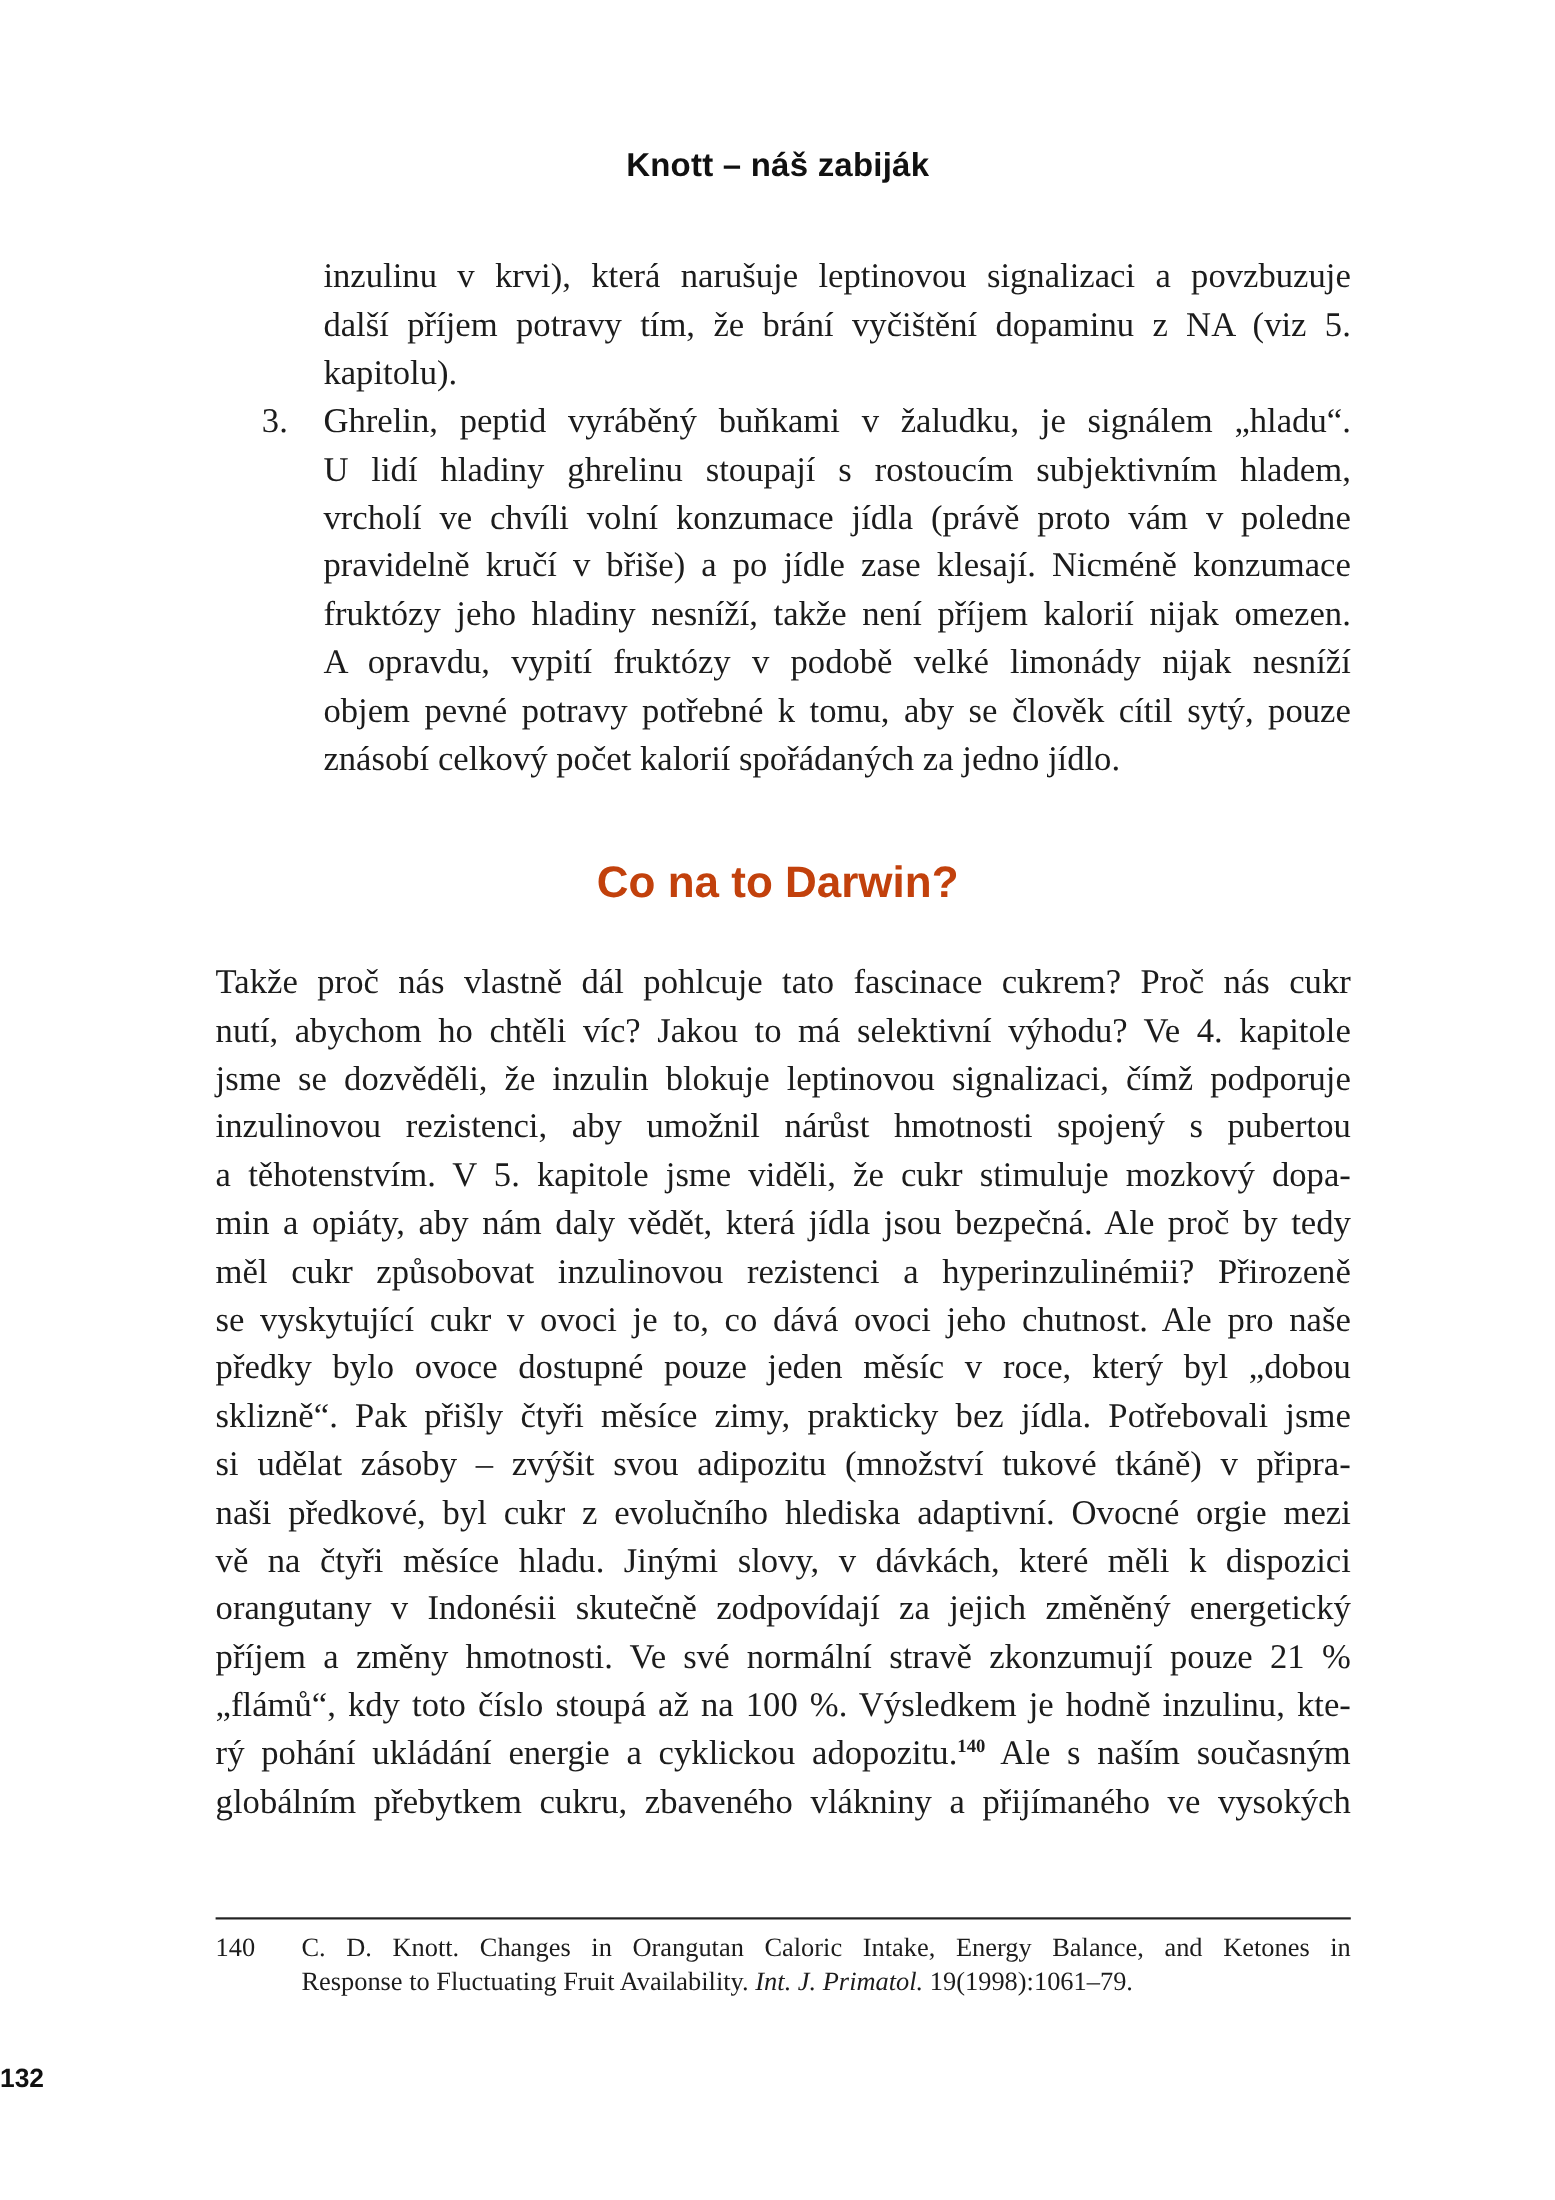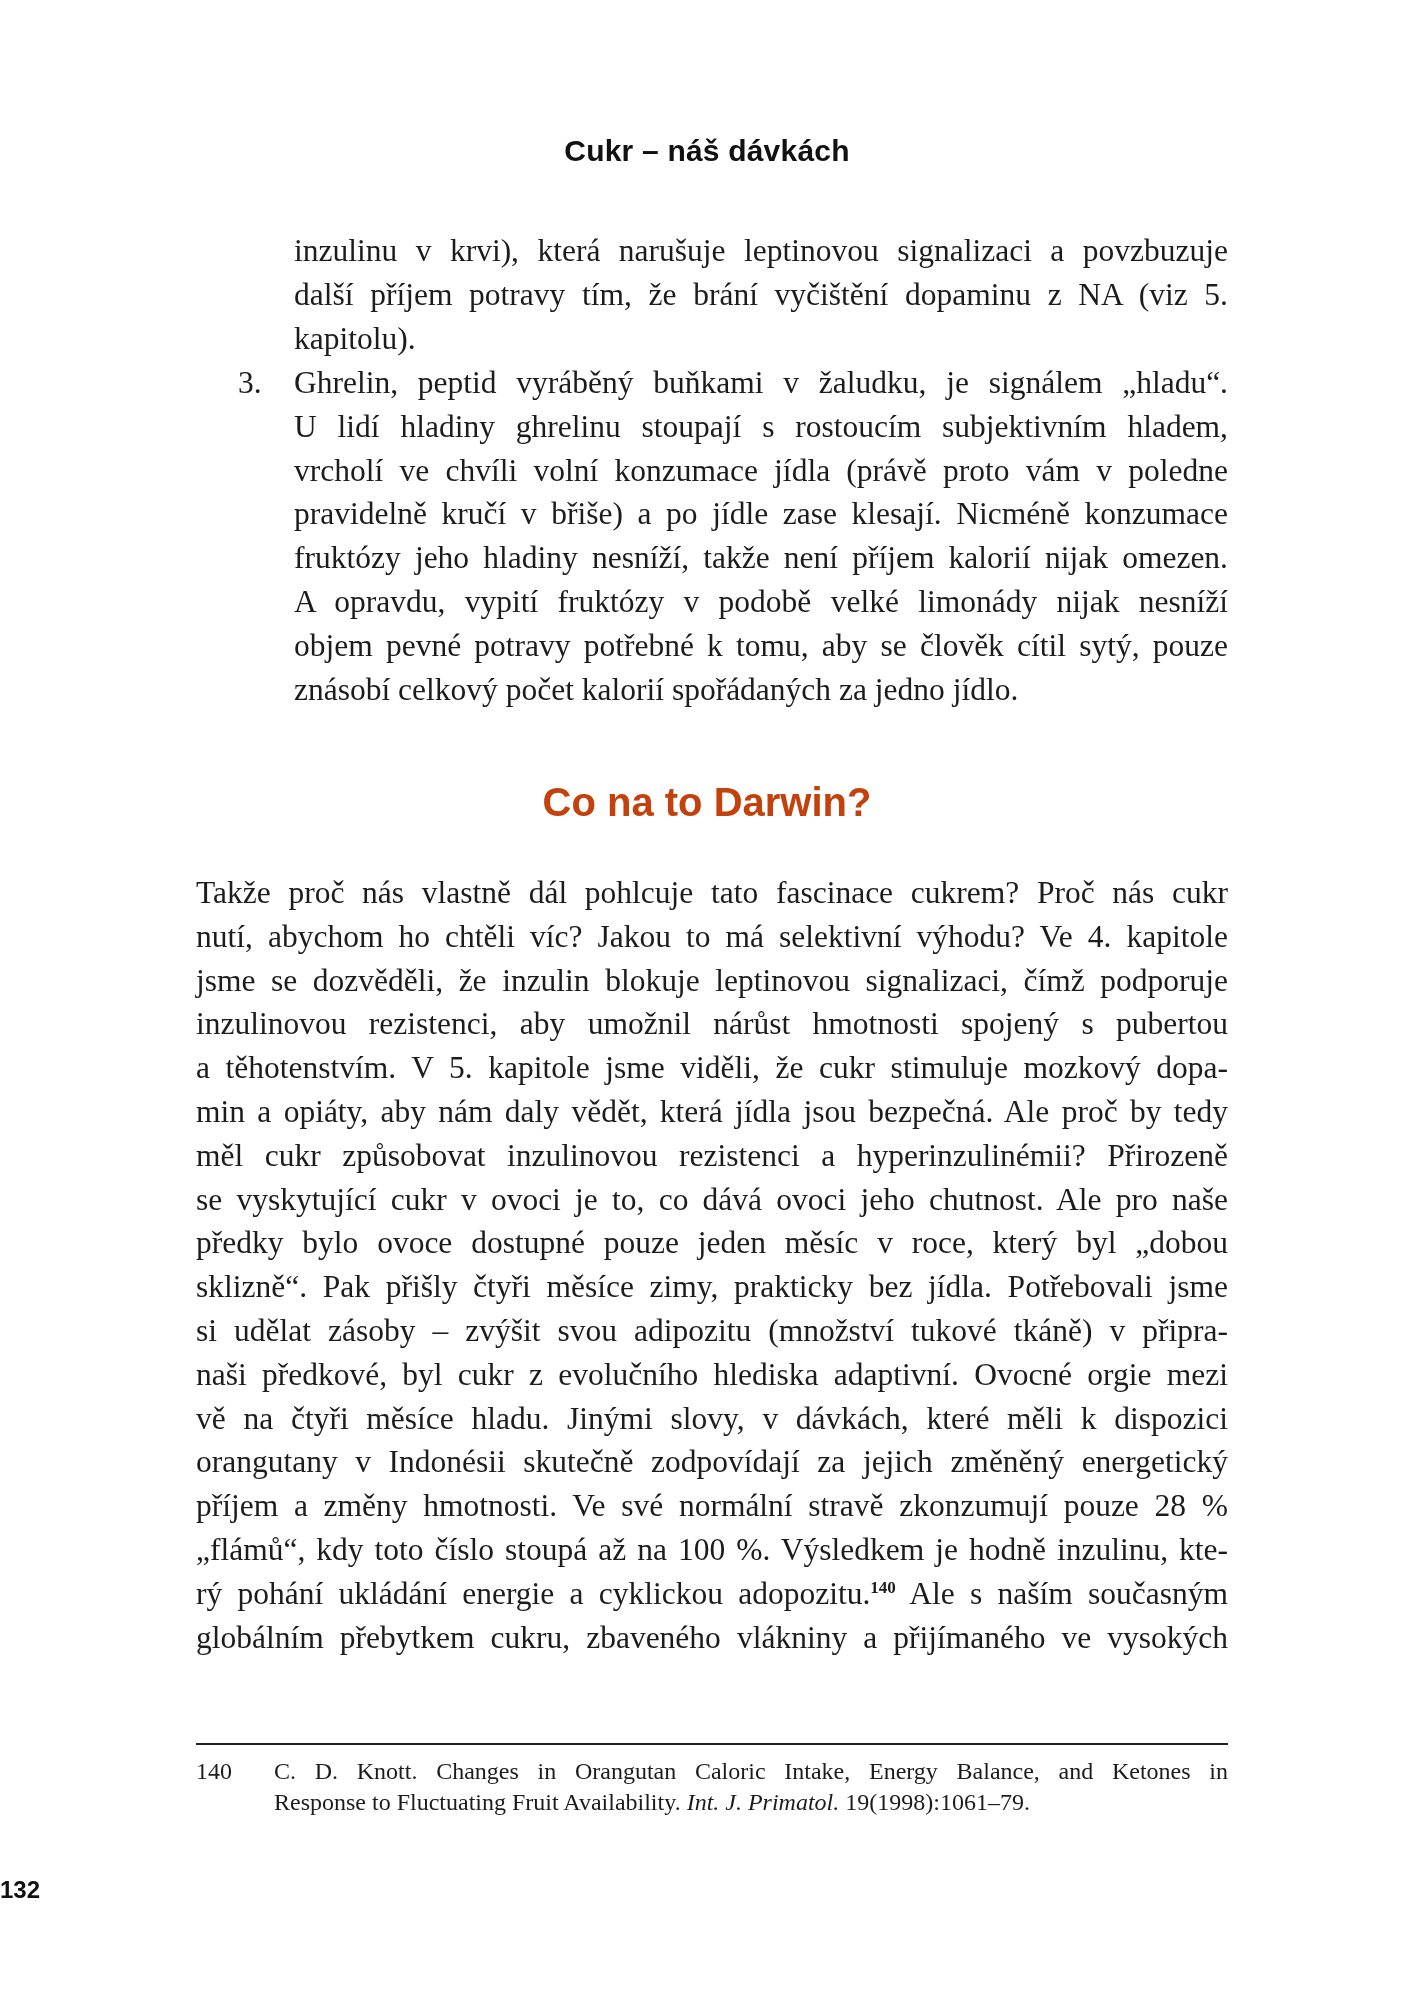--- a/index.html
+++ b/index.html
@@ -32,21 +32,21 @@
       position: absolute; top: 1876px; left: 0; width: 1414px; text-align: left;
       font-family: "Liberation Sans", sans-serif; font-weight: bold; font-size: 24px; color: #111;
     }
     i { font-style: italic; }
   </style>
 </head>
 <body>
 
 <div class="page">
 
-  <div class="running-head">Cukr – náš dávkách</div>
+  <div class="running-head">Knott – náš zabiják</div>
 
   <div class="cont-block serif">
     <span class="line">inzulinu v krvi), která narušuje leptinovou signalizaci a povzbuzuje</span>
     <span class="line">další příjem potravy tím, že brání vyčištění dopaminu z NA (viz 5.</span>
     <span class="line last">kapitolu).</span>
   </div>
 
   <div class="list-item serif">
     <span class="list-num">3.</span>
     <div class="list-text">
@@ -71,21 +71,21 @@
     <span class="line">a těhotenstvím. V 5. kapitole jsme viděli, že cukr stimuluje mozkový dopa-</span>
     <span class="line">min a opiáty, aby nám daly vědět, která jídla jsou bezpečná. Ale proč by tedy</span>
     <span class="line">měl cukr způsobovat inzulinovou rezistenci a hyperinzulinémii? Přirozeně</span>
     <span class="line">se vyskytující cukr v ovoci je to, co dává ovoci jeho chutnost. Ale pro naše</span>
     <span class="line">předky bylo ovoce dostupné pouze jeden měsíc v roce, který byl „dobou</span>
     <span class="line">sklizně“. Pak přišly čtyři měsíce zimy, prakticky bez jídla. Potřebovali jsme</span>
     <span class="line">si udělat zásoby – zvýšit svou adipozitu (množství tukové tkáně) v připra-</span>
     <span class="line">naši předkové, byl cukr z evolučního hlediska adaptivní. Ovocné orgie mezi</span>
     <span class="line">vě na čtyři měsíce hladu. Jinými slovy, v dávkách, které měli k dispozici</span>
     <span class="line">orangutany v Indonésii skutečně zodpovídají za jejich změněný energetický</span>
-    <span class="line">příjem a změny hmotnosti. Ve své normální stravě zkonzumují pouze 28 %</span>
+    <span class="line">příjem a změny hmotnosti. Ve své normální stravě zkonzumují pouze 21 %</span>
     <span class="line">„flámů“, kdy toto číslo stoupá až na 100 %. Výsledkem je hodně inzulinu, kte-</span>
     <span class="line"><span>rý pohání ukládání energie a cyklickou adopozitu.</span><sup class="fnref">140</sup><span> Ale s naším současným</span></span>
     <span class="line">globálním přebytkem cukru, zbaveného vlákniny a přijímaného ve vysokých</span>
   </div>
 
   <div class="fn-rule"></div>
 
   <div class="footnote">
     <span class="fn-num">140</span>
     <div class="fn-text">

